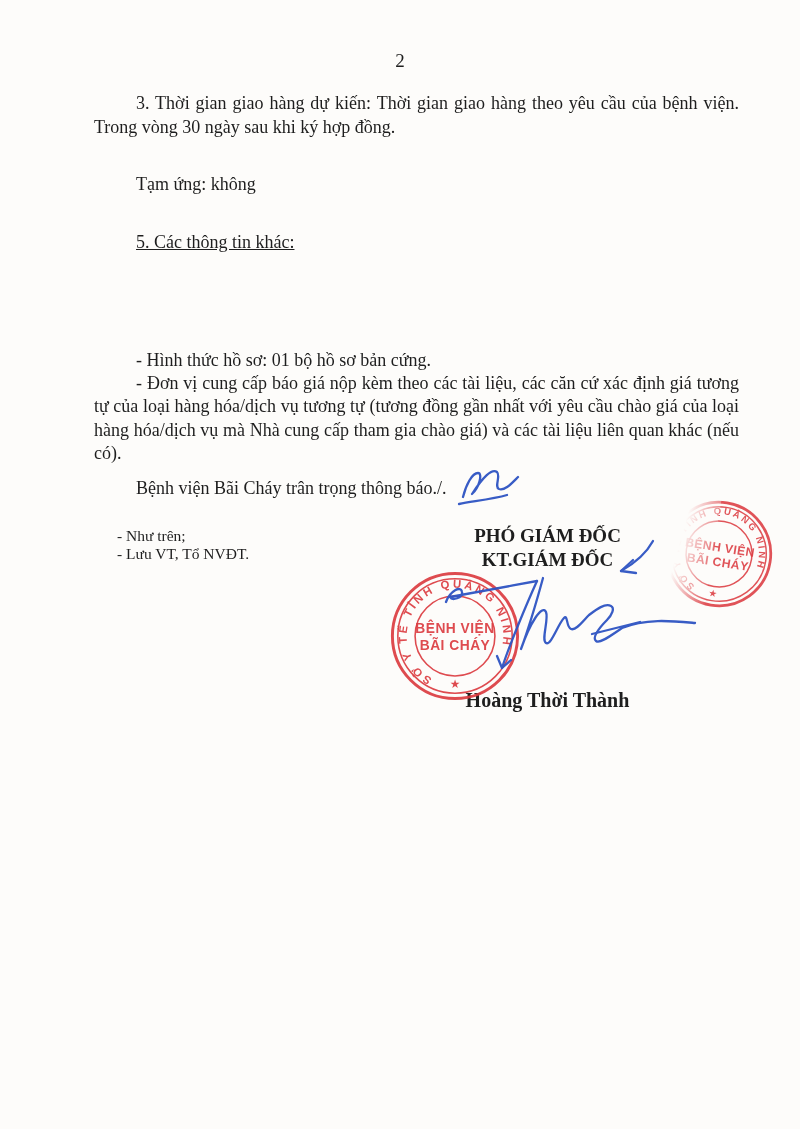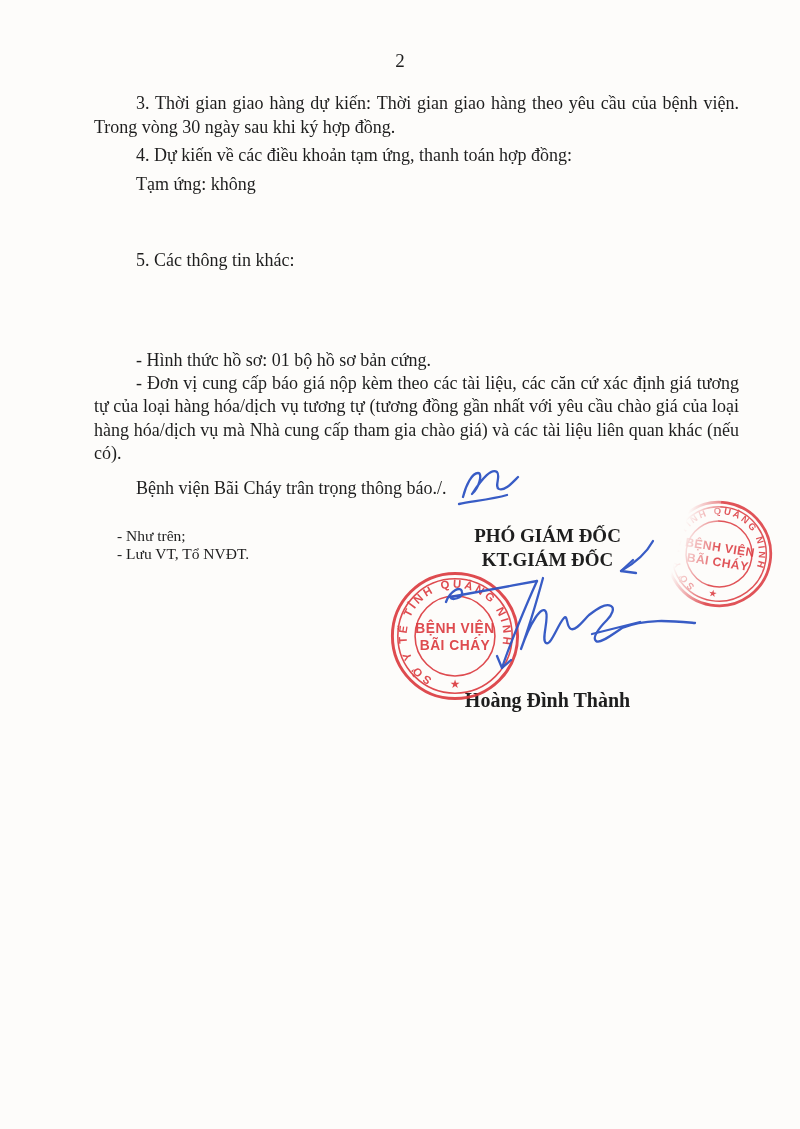--- a/index.html
+++ b/index.html
@@ -19,21 +19,21 @@
   .para{
     position:absolute;left:93px;width:645px;
     font-size:18px;line-height:23.5px;
     text-align:justify;text-indent:42px;
     margin:1px;
   }
   .p3{top:91px;}
   .p4{top:143px;}
   .advance{top:172px;}
   .payment{top:200px;}
-  .p5{top:248px;}
+  .p5{top:230px;text-decoration:underline;}
   .b1{top:276px;line-height:24px;}
   .b2{top:348px;}
   .b3{top:371px;line-height:23.4px;}
   .closing{top:476px;}
   .recipients{
     position:absolute;left:117px;top:527px;width:280px;
     font-size:15.5px;line-height:17.6px;
   }
   .recipients .title{font-weight:bold;font-style:italic;margin-bottom:1px;}
   .sig-title{
@@ -68,38 +68,37 @@
   .stamp-star{font-size:12px;text-anchor:middle;}
 </style>
 </head>
 <body>
 
 <div class="page">
 
   <div class="page-number">2</div>
 
   <p class="para p3">3. Thời gian giao hàng dự kiến: Thời gian giao hàng theo yêu cầu của bệnh viện. Trong vòng 30 ngày sau khi ký hợp đồng.</p>
-  <p class="para p4">4. Dự kiến về các điều khoản tạm ứng, thanh toán hợp đồng:</p>
   <p class="para advance">Tạm ứng: không</p>
   <p class="para p5">5. Các thông tin khác:</p>
   <p class="para b2">- Hình thức hồ sơ: 01 bộ hồ sơ bản cứng.</p>
   <p class="para b3">- Đơn vị cung cấp báo giá nộp kèm theo các tài liệu, các căn cứ xác định giá tương tự của loại hàng hóa/dịch vụ tương tự (tương đồng gần nhất với yêu cầu chào giá của loại hàng hóa/dịch vụ mà Nhà cung cấp tham gia chào giá) và các tài liệu liên quan khác (nếu có).</p>
   <p class="para closing">Bệnh viện Bãi Cháy trân trọng thông báo./.</p>
 
   <div class="recipients">
     <div>- Như trên;</div>
     <div>- Lưu VT, Tổ NVĐT.</div>
   </div>
 
   <div class="sig-title">
     <div>PHÓ GIÁM ĐỐC</div>
     <div>KT.GIÁM ĐỐC</div>
   </div>
 
-  <div class="signer-name">Hoàng Đình Thành</div>
+  <div class="signer-name">Hoàng Thời Thành</div>
 
   <div class="stamp stamp-main">
     <svg viewBox="0 0 140 140">
       <g stroke="#dc3c41" fill="none" opacity="0.92">
         <circle cx="70" cy="70" r="63.5" stroke-width="3"></circle>
         <circle cx="70" cy="70" r="58" stroke-width="1.6"></circle>
         <circle cx="70" cy="70" r="40.5" stroke-width="1.6"></circle>
       </g>
       <defs>
         <path id="ringA" d="M 49.3,114.4 A 49,49 0 1 1 90.7,114.4"></path>

